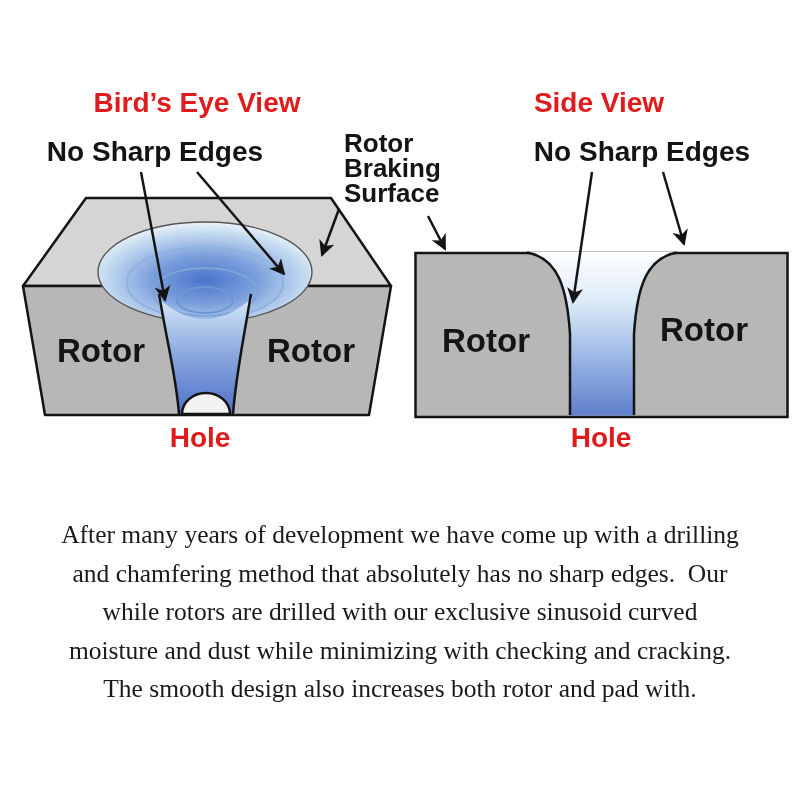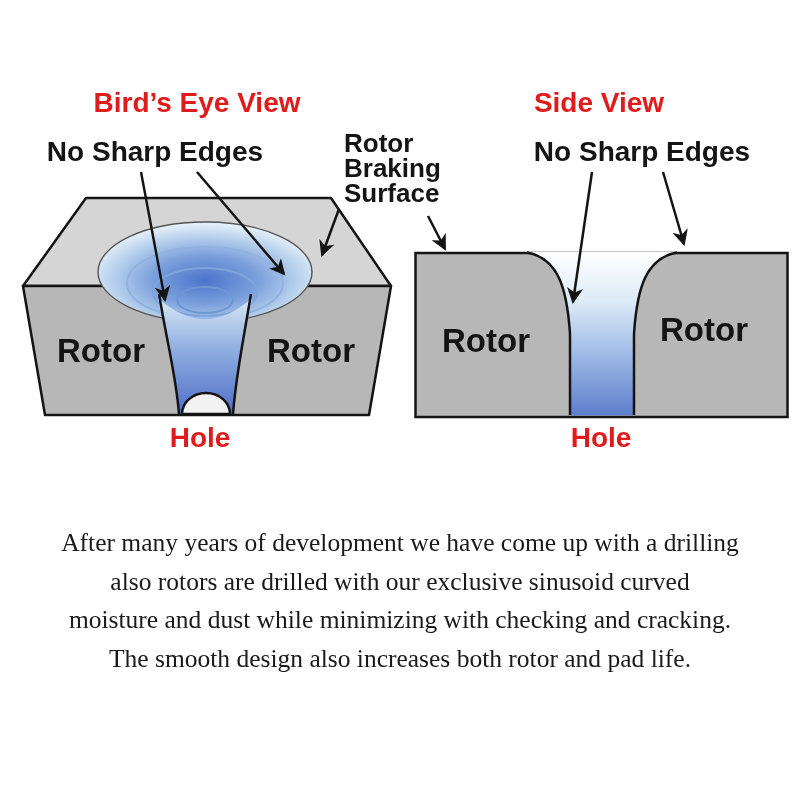--- a/index.html
+++ b/index.html
@@ -19,21 +19,21 @@
   }
   svg.diagram { display: block; }
   .svgtxt {
     font-family: "Liberation Sans", sans-serif;
     font-weight: 700;
   }
   .anchor-mid { text-anchor: middle; }
   .red { fill: #e01b1b; }
   .blk { fill: #141414; }
   .paragraph {
-    margin-top: 32px;
+    margin-top: 24px;
     width: 800px;
     text-align: center;
     font-family: "Liberation Serif", "DejaVu Serif", serif;
     font-size: 25.5px;
     line-height: 38.5px;
     color: #1a1a1a;
   }
   .pline { white-space: pre; }
 </style>
 </head>
@@ -110,18 +110,19 @@
       <text class="svgtxt blk" font-size="26" x="344" y="177">Braking</text>
       <text class="svgtxt blk" font-size="26" x="344" y="202">Surface</text>
     </g>
 
     <text class="svgtxt anchor-mid red" font-size="28" x="200" y="447">Hole</text>
     <text class="svgtxt anchor-mid red" font-size="28" x="601" y="447">Hole</text>
   </svg>
 
   <div class="paragraph">
     <div class="pline">After many years of development we have come up with a drilling</div>
-    <div class="pline">also rotors are drilled with our exclusive sinusoid curved</div>
+    <div class="pline">and chamfering method that absolutely has no sharp edges.  Our</div>
+    <div class="pline">while rotors are drilled with our exclusive sinusoid curved</div>
     <div class="pline">moisture and dust while minimizing with checking and cracking.</div>
-    <div class="pline">The smooth design also increases both rotor and pad life.</div>
+    <div class="pline">The smooth design also increases both rotor and pad with.</div>
   </div>
 
 </div>
 
 </body></html>

